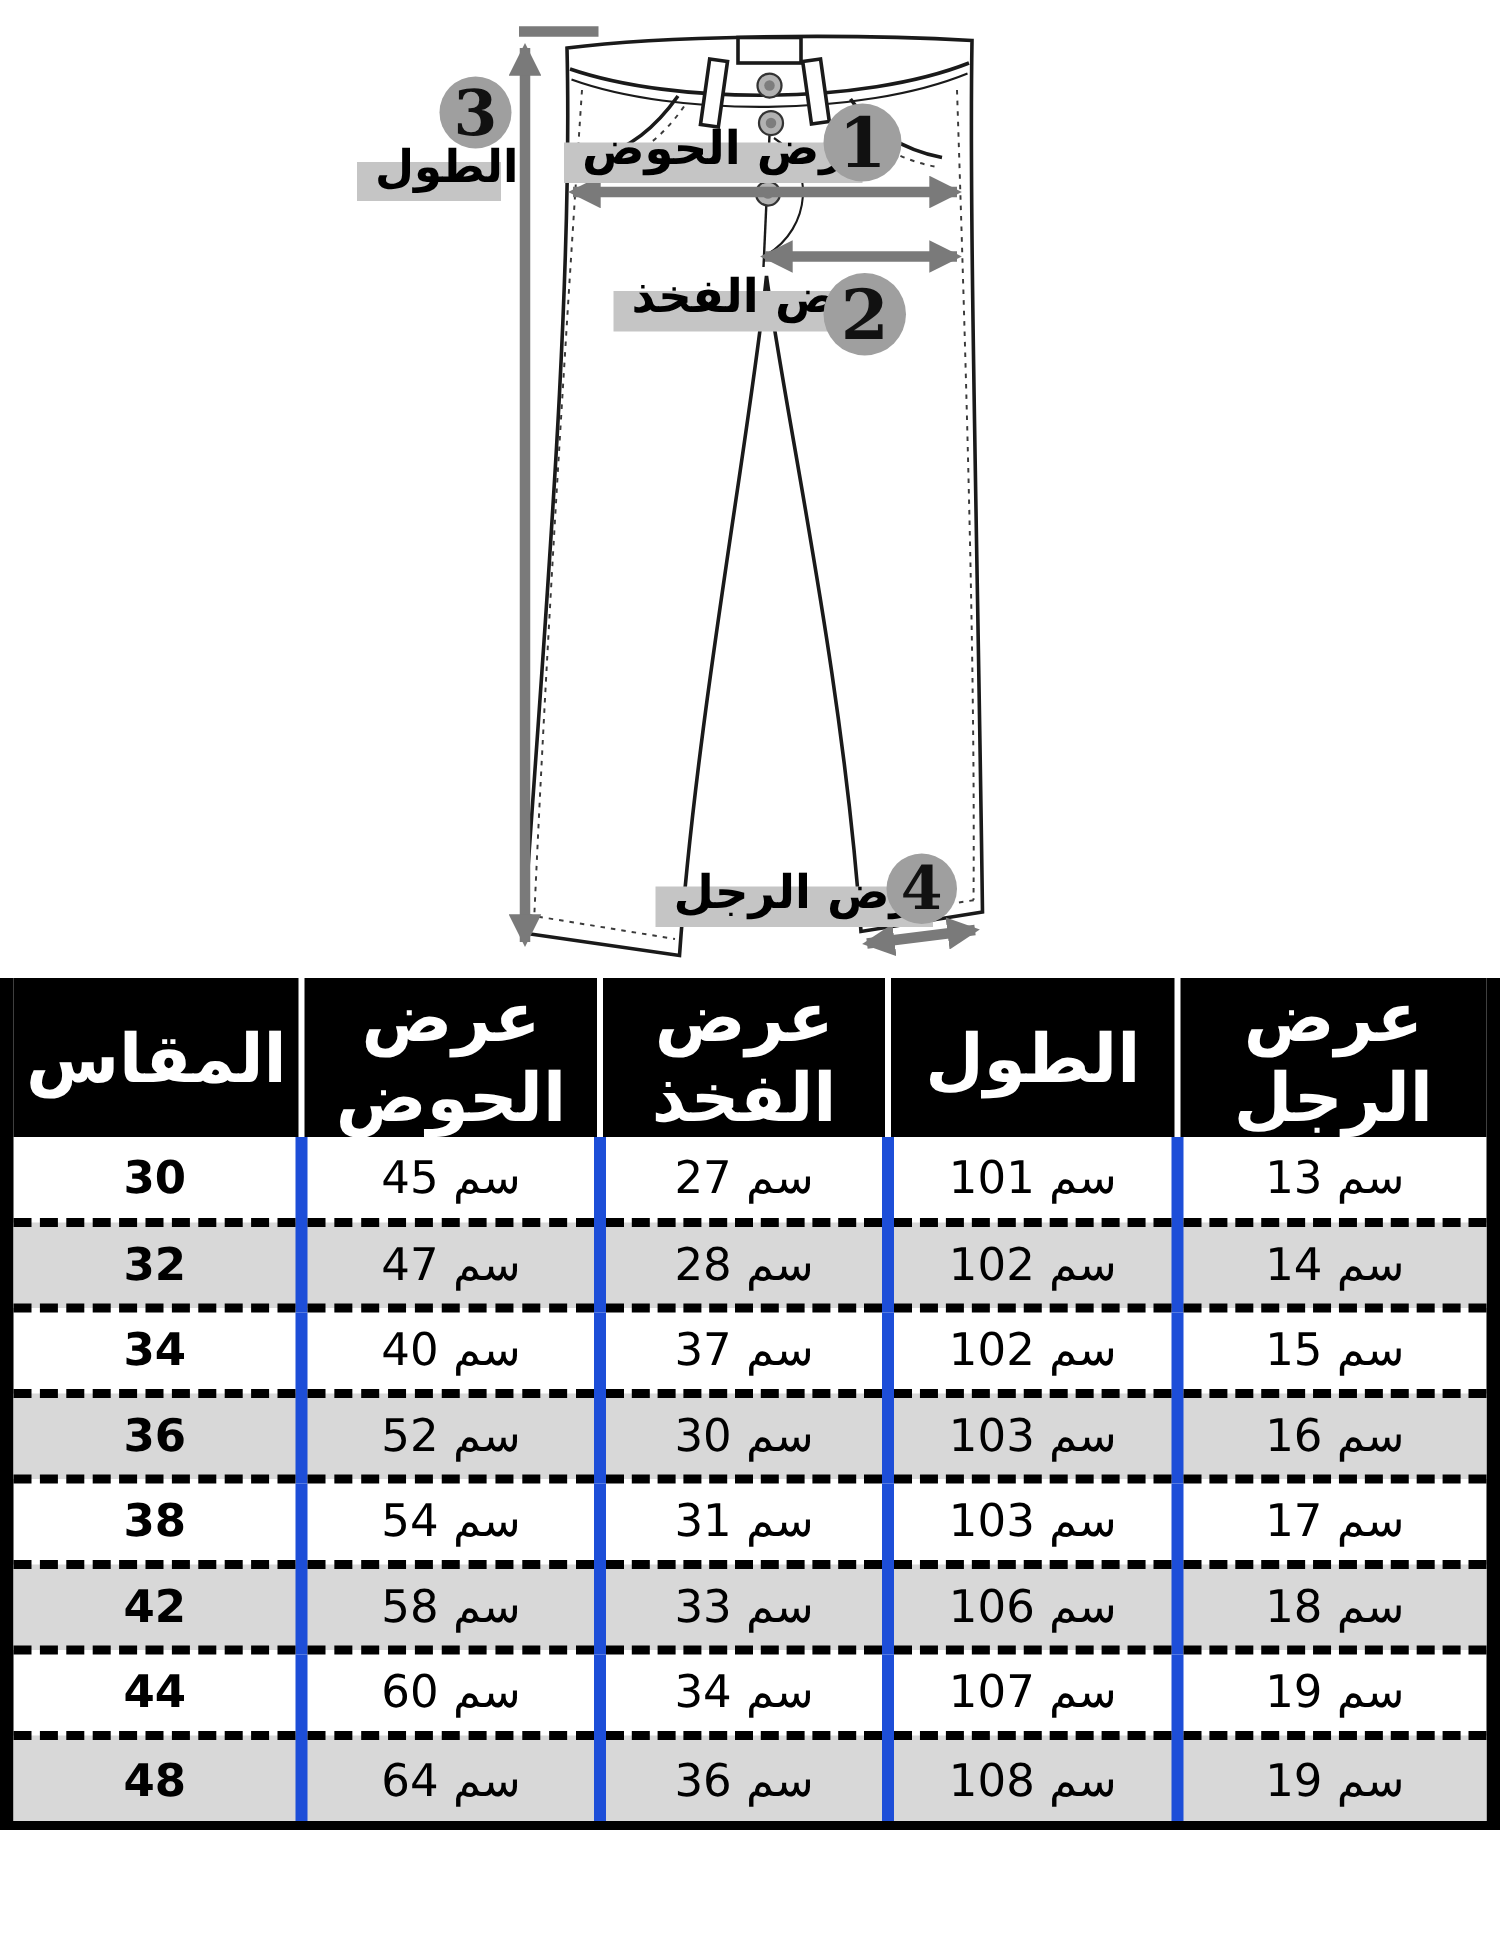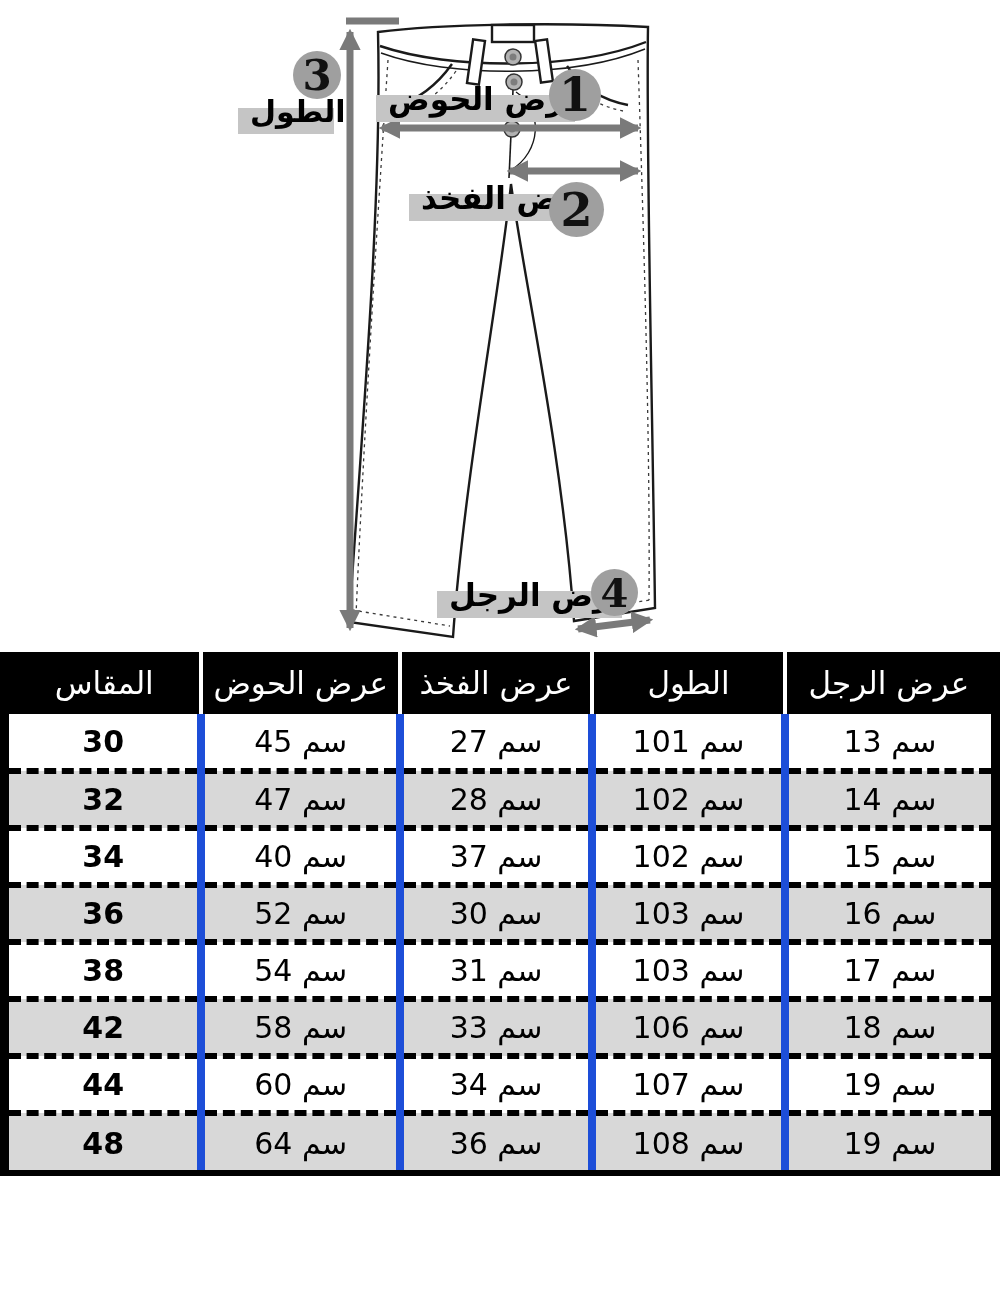--- a/index.html
+++ b/index.html
@@ -36,21 +36,21 @@
 
   
   #table-wrap {
     position:absolute; left:0; top:652px; width:1000px;
     border-left:9px solid #000; border-right:9px solid #000; border-bottom:6px solid #000;
     background:#fff;
   }
   table { width:100%; border-collapse:collapse; table-layout:fixed; }
   thead th {
     background:#000; color:#fff; height:62px;
-    font-size:31px; font-weight:normal; text-align:center; vertical-align:middle;
+    font-size:45px; font-weight:bold; text-align:center; vertical-align:middle;
     border-left:4px solid #fff;
   }
   thead th:first-child { border-left:none; }
   tbody td {
     height:57px; text-align:center; vertical-align:middle;
     font-size:30px; color:#000;
     border-left:8px solid #1d4ed8;
   }
   tbody td:first-child { border-left:none; }
   tbody tr { border-top:6px dashed #000;margin-left:44px; }

